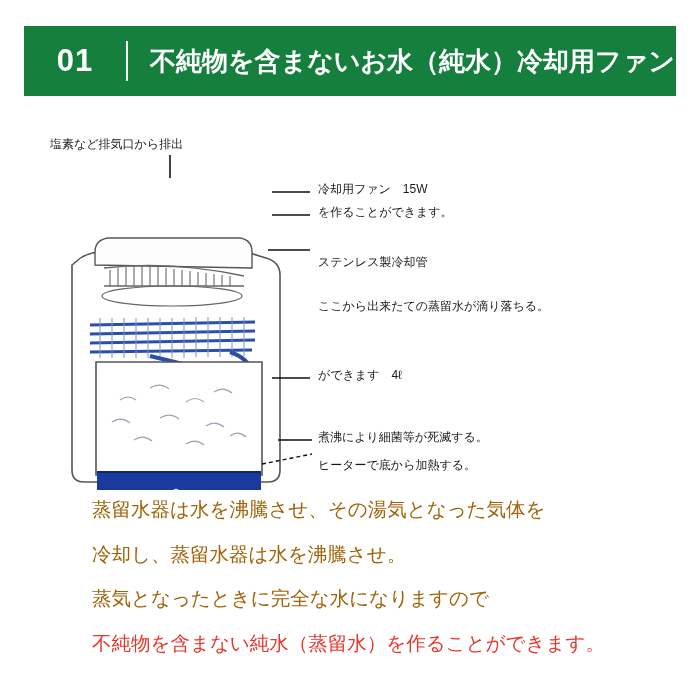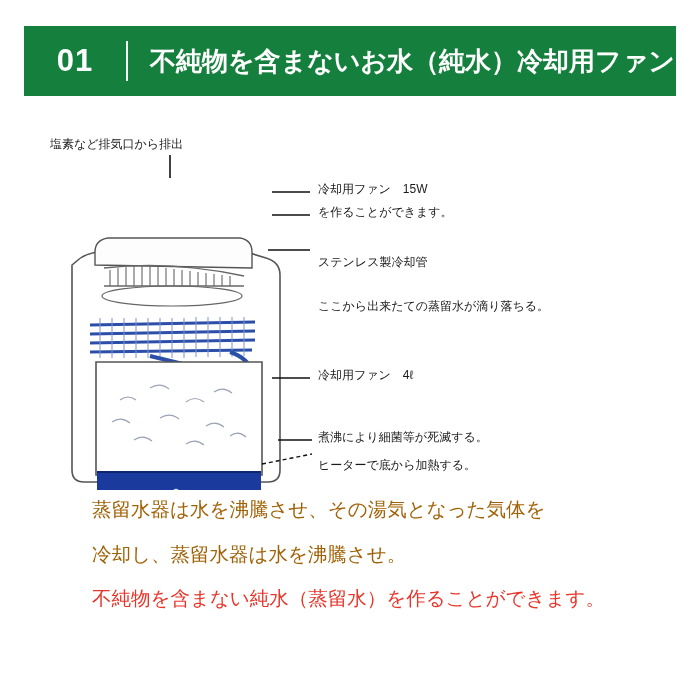--- a/index.html
+++ b/index.html
@@ -210,24 +210,25 @@
       <g stroke="#111111" stroke-width="1.4" stroke-dasharray="4 3" fill="none">
         <path d="M 262 364 L 312 354"></path>
       </g>
     </svg>
 
     <div class="dlabel top" style="left:50px; top:37px;">塩素など排気口から排出</div>
     <div class="dlabel" style="left:318px; top:82px;">冷却用ファン　15W</div>
     <div class="dlabel" style="left:318px; top:105px;">を作ることができます。</div>
     <div class="dlabel" style="left:318px; top:155px;">ステンレス製冷却管</div>
     <div class="dlabel" style="left:318px; top:199px;">ここから出来たての蒸留水が滴り落ちる。</div>
-    <div class="dlabel" style="left:318px; top:268px;">冷却用ファン　4ℓ</div>
+    <div class="dlabel" style="left:318px; top:268px;">ができます　4ℓ</div>
     <div class="dlabel" style="left:318px; top:330px;">煮沸により細菌等が死滅する。</div>
     <div class="dlabel" style="left:318px; top:358px;">ヒーターで底から加熱する。</div>
   </div>
 
   <div class="body-text">
     <div class="body-line">蒸留水器は水を沸騰させ、その湯気となった気体を</div>
     <div class="body-line">冷却し、蒸留水器は水を沸騰させ。</div>
+    <div class="body-line">蒸気となったときに完全な水になりますので</div>
     <div class="body-line accent">不純物を含まない純水（蒸留水）を作ることができます。</div>
   </div>
 
 </div>
 
 </body></html>

